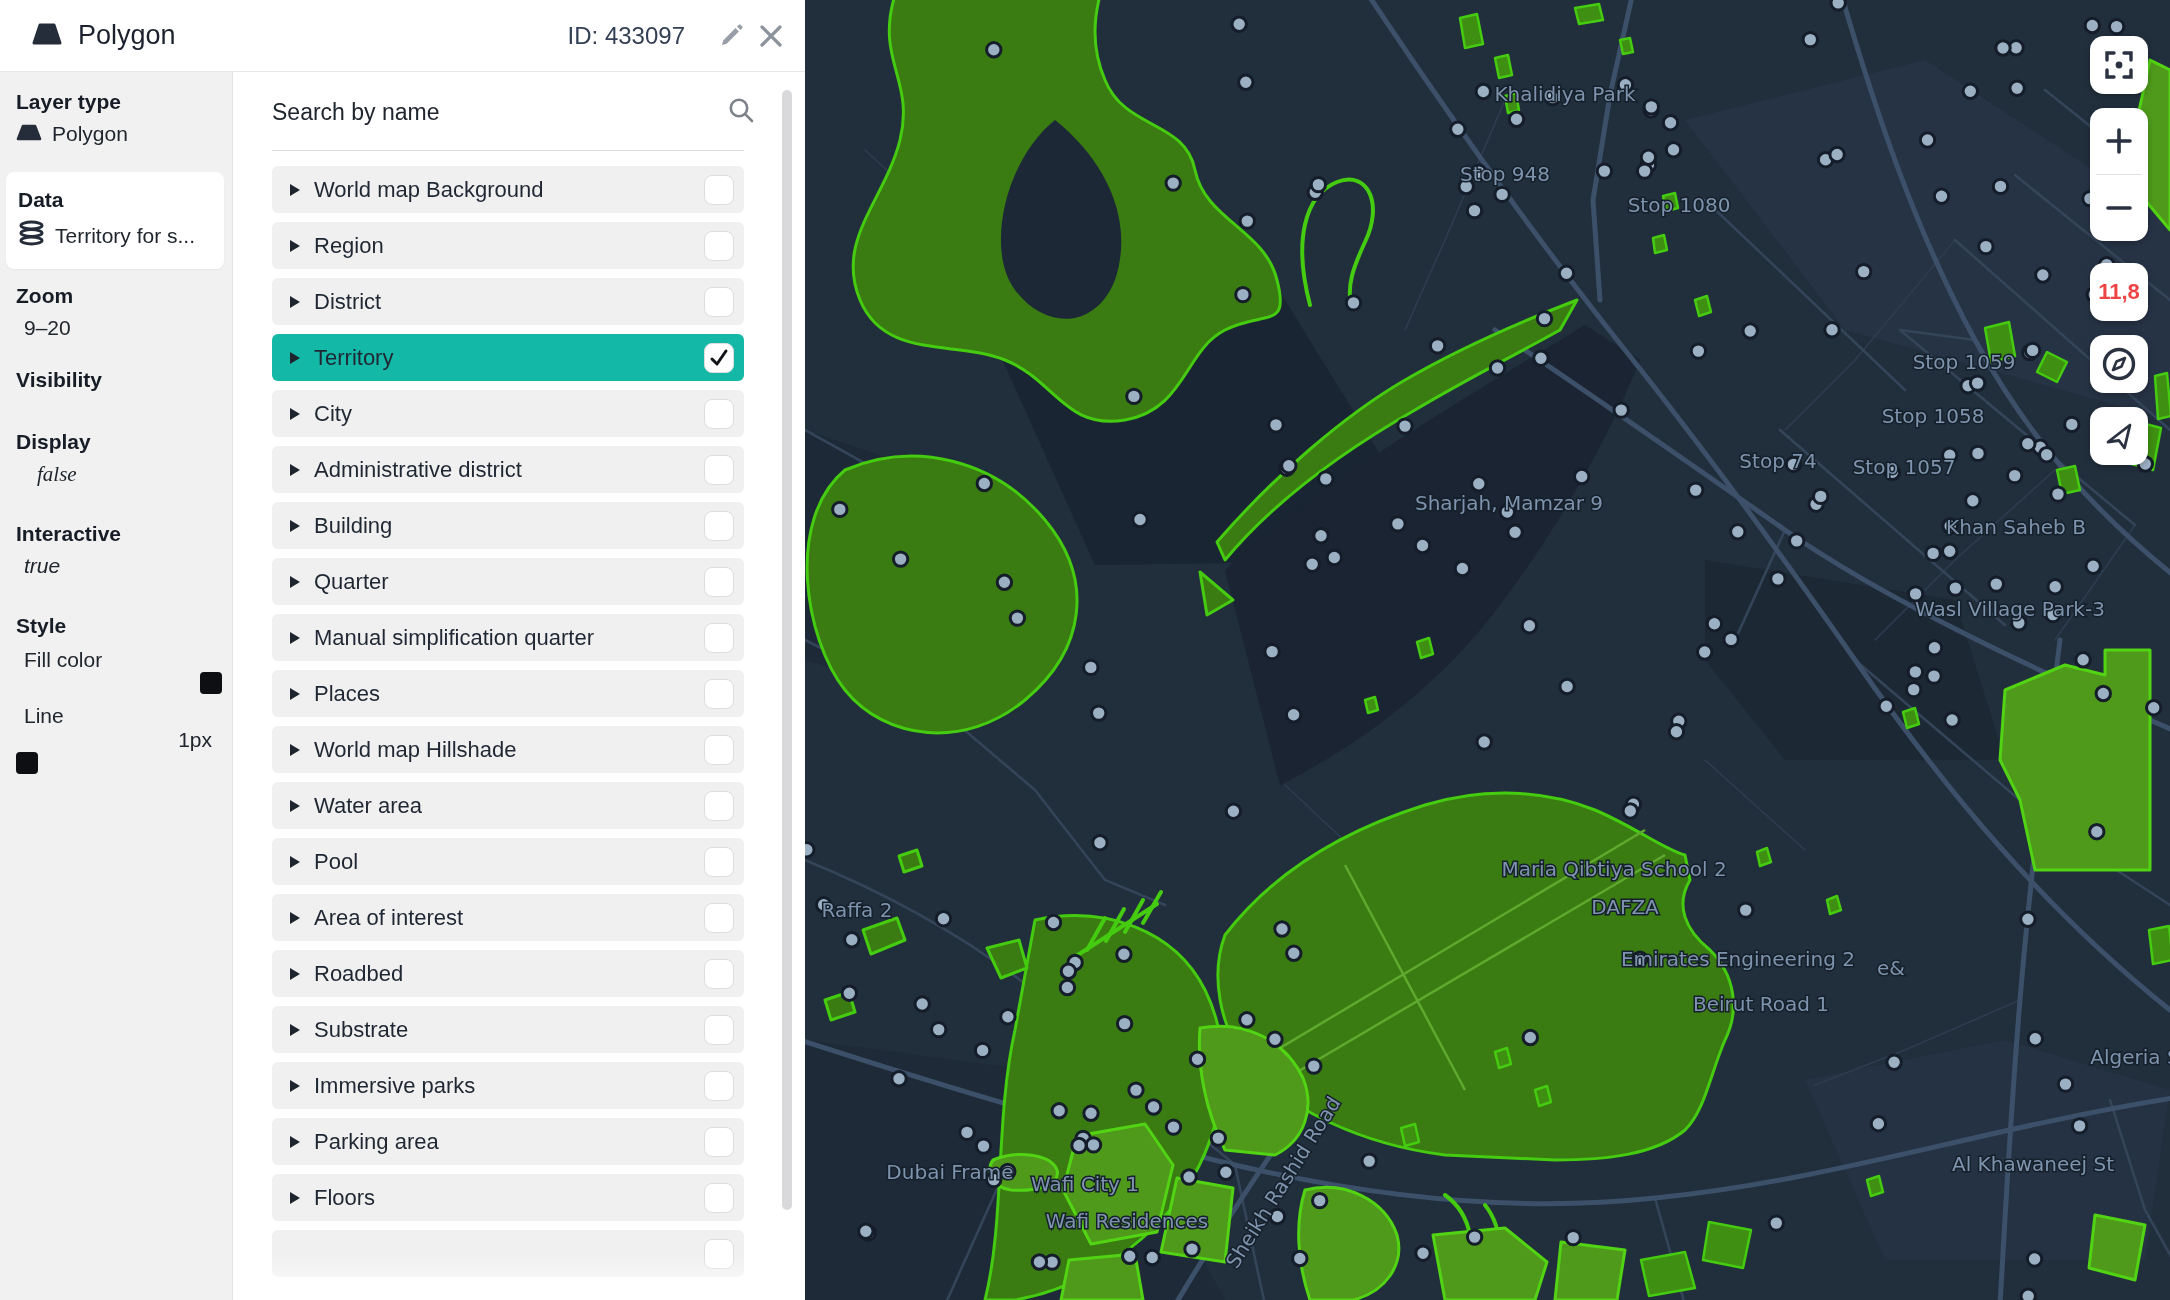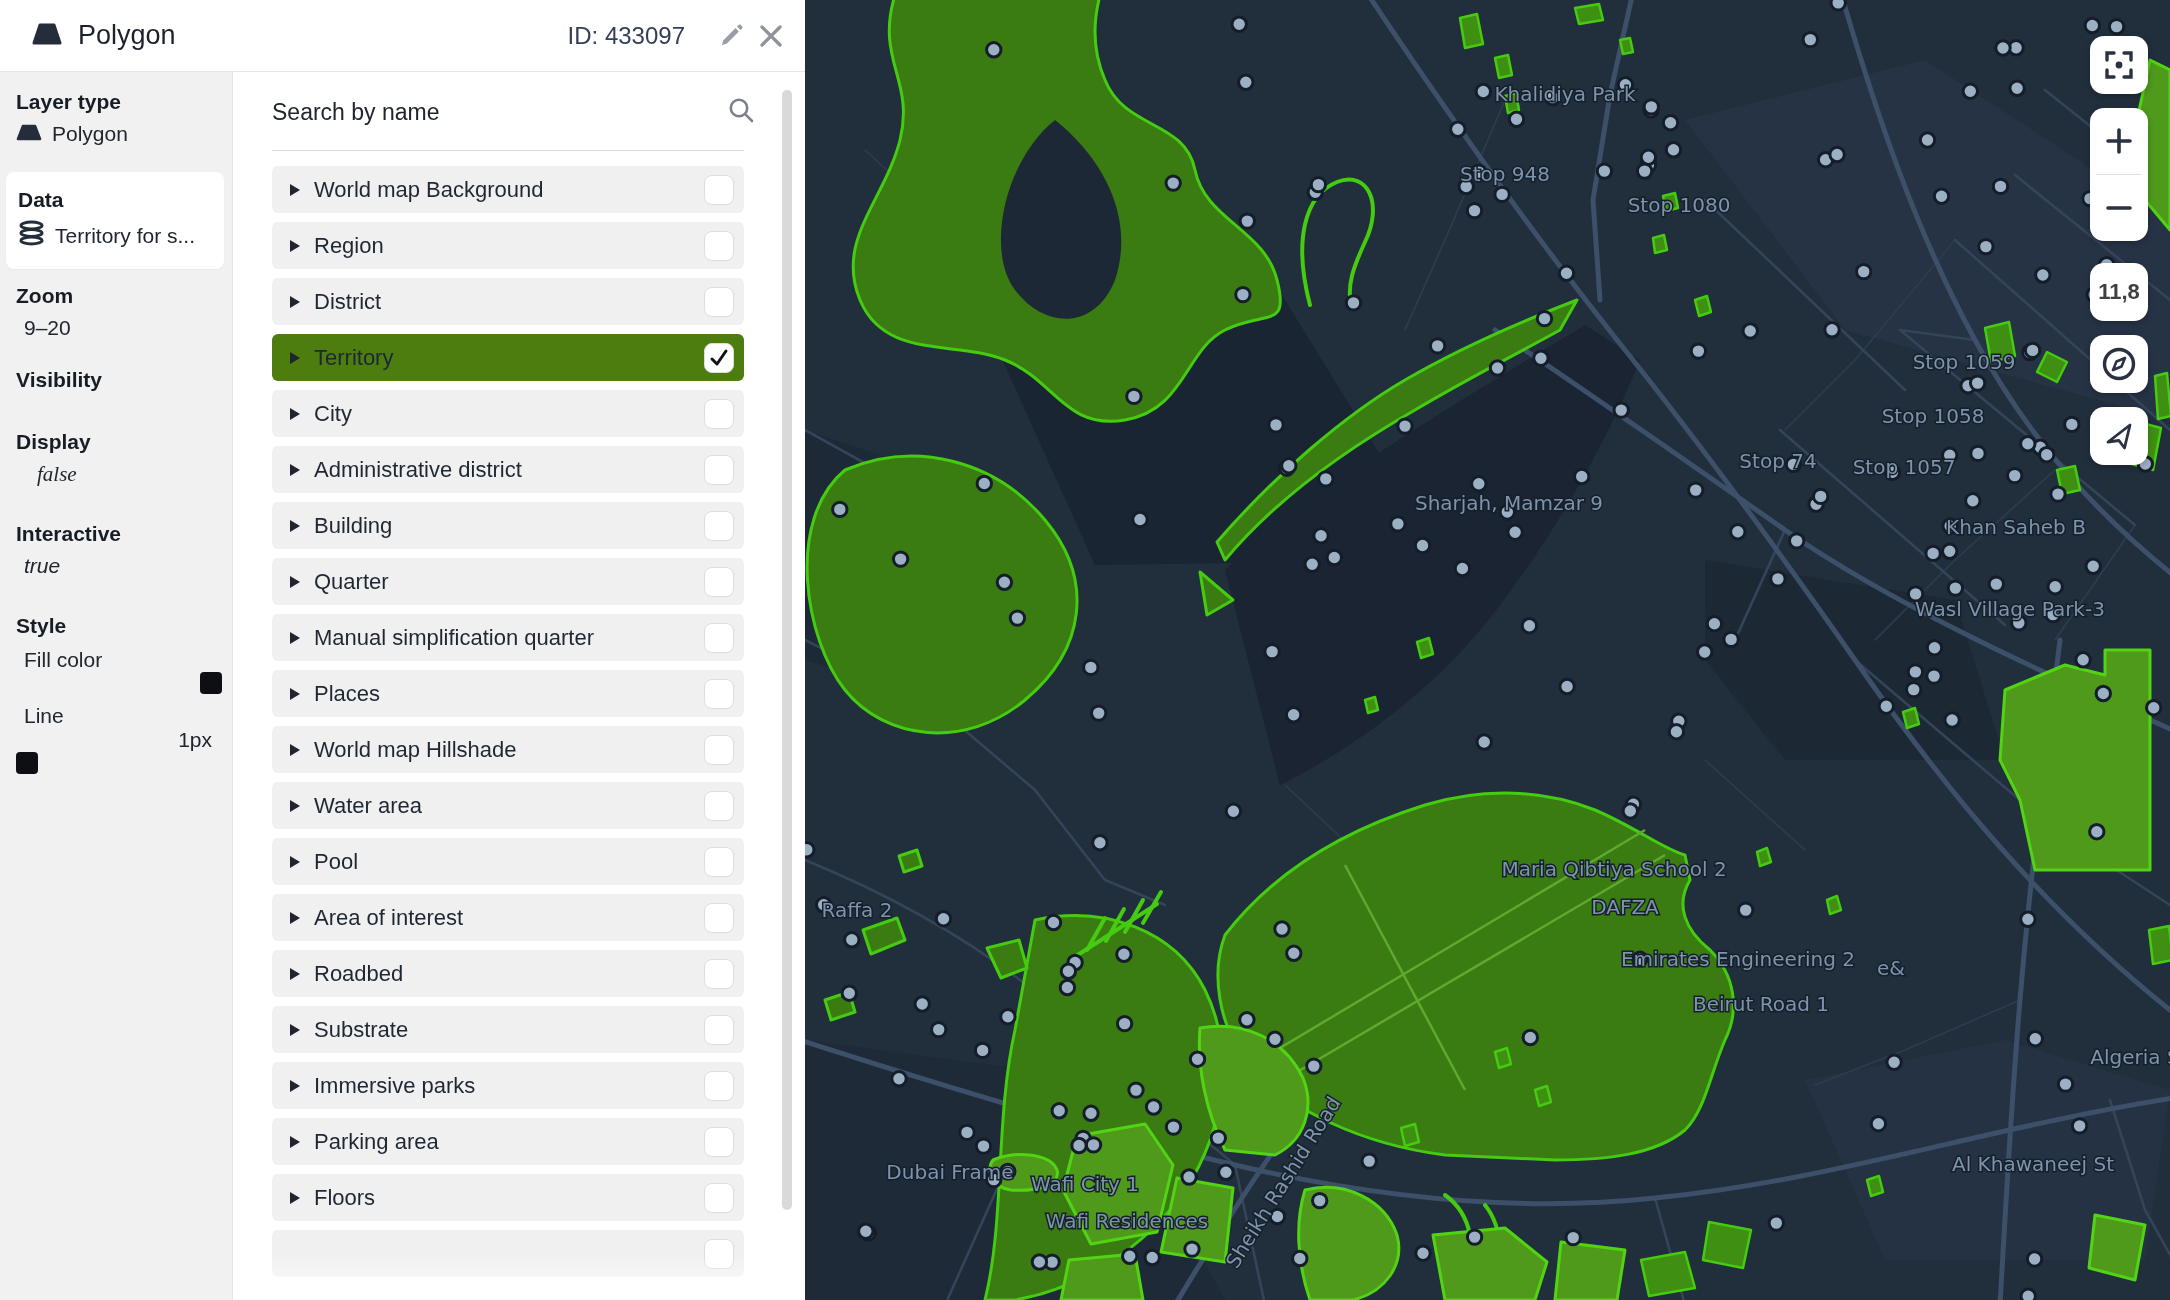--- a/index.html
+++ b/index.html
@@ -36,21 +36,21 @@
   .list-panel { position:absolute; left:233px; top:72px; width:572px; height:1228px; background:#ffffff;
                 z-index:20; overflow:hidden; }
   .search-row { position:absolute; left:39px; top:14px; right:50px; height:52px; display:flex; align-items:center; }
   .search-input { flex:1; border:none; outline:none; font-size:23px; color:#20262e; font-weight:500;
                   background:transparent; font-family:"Liberation Sans", sans-serif; }
   .search-input::placeholder { color:#20262e; opacity:1; }
   .search-divider { position:absolute; left:39px; right:61px; top:78px; height:1px; background:#dcdcde; }
   .rows { position:absolute; left:39px; right:61px; top:94px; display:flex; flex-direction:column; gap:9px; }
   .lrow { height:47px; flex:0 0 47px; background:#f0f0f1; border-radius:6px; display:flex; align-items:center;
           padding:0 10px 0 18px; cursor:pointer; }
-  .lrow.active { background:#4d7c0f; }
+  .lrow.active { background:#14b8a6; }
   .lrow .tri { width:0; height:0; border-left:10px solid #1e252f; border-top:6px solid transparent;
                border-bottom:6px solid transparent; margin-right:14px; flex:none; }
   .lrow .lbl { font-size:22px; color:#1f2733; font-weight:500; flex:1; white-space:nowrap; }
   .lrow .cb { width:30px; height:30px; background:#ffffff; border:1px solid #dddddf; border-radius:8px;
               flex:none; display:flex; align-items:center; justify-content:center; }
   .scroll-thumb { position:absolute; left:549px; top:18px; width:10px; height:1120px; background:#d9d9db;
                   border-radius:5px; }
   .list-fade { position:absolute; left:0; right:0; bottom:0; height:46px; pointer-events:none;
                background:linear-gradient(to bottom, rgba(255,255,255,0), rgba(255,255,255,.85)); }
 
@@ -62,21 +62,21 @@
 
   
   .controls { position:absolute; right:22px; top:36px; width:58px; z-index:40; }
   .ctl { width:58px; background:#ffffff; border-radius:14px; box-shadow:0 2px 6px rgba(0,0,0,.25);
          display:flex; align-items:center; justify-content:center; cursor:pointer; }
   .ctl.single { height:58px; }
   .ctl-group { width:58px; background:#ffffff; border-radius:14px; box-shadow:0 2px 6px rgba(0,0,0,.25);
                margin-top:14px; }
   .ctl-half { width:58px; height:66px; display:flex; align-items:center; justify-content:center; cursor:pointer; }
   .ctl-div { height:1px; background:#e2e2e4; margin:0 6px; }
-  .zoomlvl { margin-top:22px; height:58px; font-size:22px; font-weight:700; color:#404040; } .mt14 { margin-top:14px; }
+  .zoomlvl { margin-top:22px; height:58px; font-size:22px; font-weight:700; color:#ef4444; } .mt14 { margin-top:14px; }
 </style>
 </head>
 <body>
 
 <div class="app">
 
   <div class="topbar">
     <span class="poly-ic">
       <svg width="30" height="22" viewBox="0 0 30 22">
           <path d="M8,2 L22,2 L28,20 L2,20 Z" fill="#262d3a" stroke="#262d3a" stroke-width="3" stroke-linejoin="round"></path>

